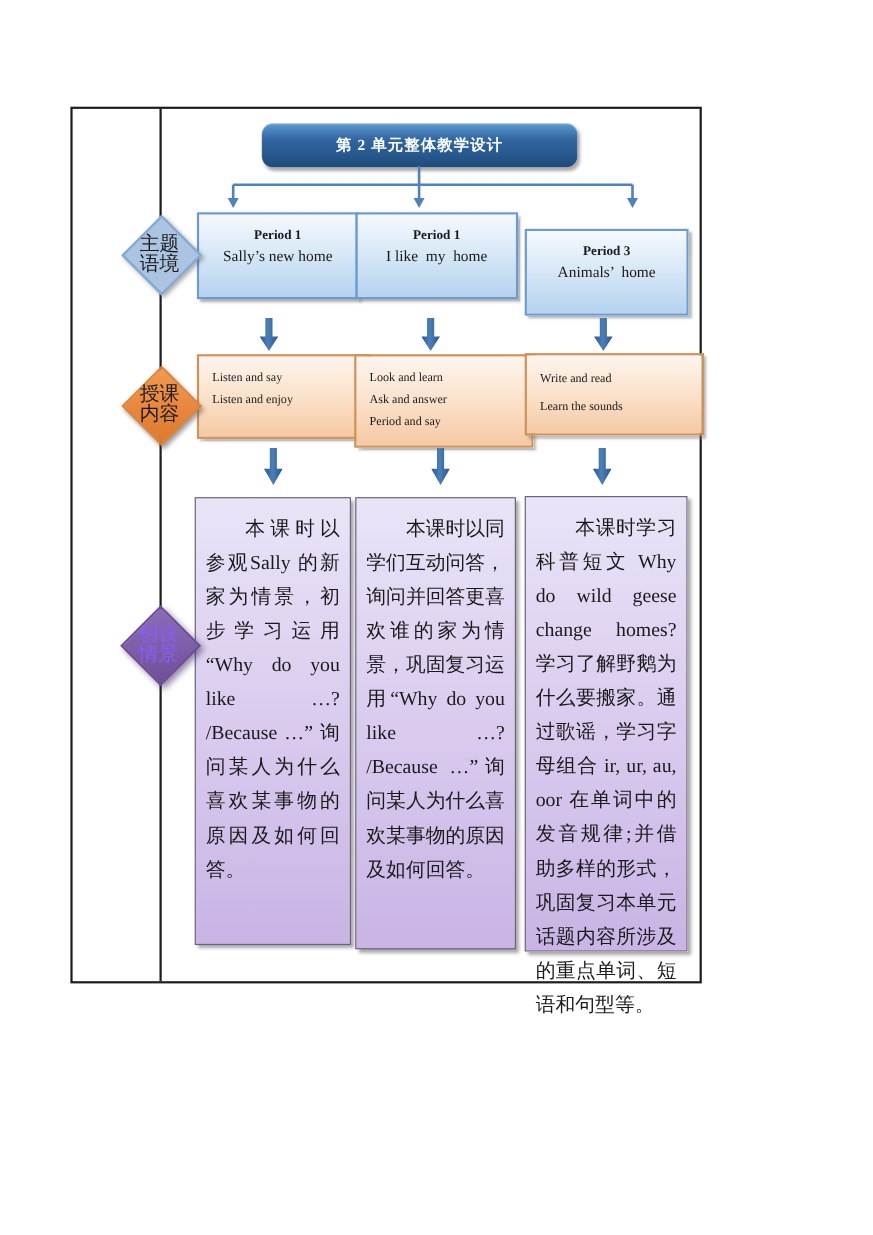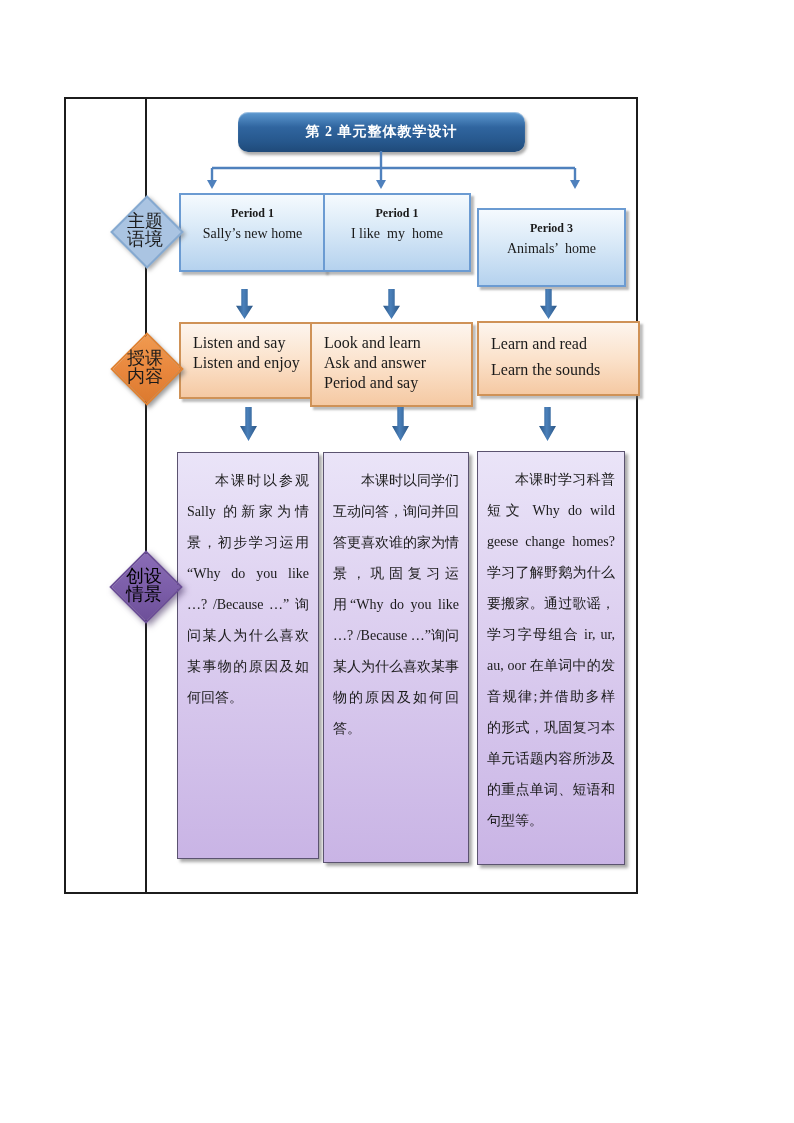--- a/index.html
+++ b/index.html
@@ -36,31 +36,31 @@
   .barrow{
     position:absolute;width:17px;
     background:linear-gradient(90deg,#2b5685 0%,#4a80ba 45%,#2b5685 100%);
     clip-path:polygon(31% 0,69% 0,69% 56%,100% 56%,50% 100%,0 56%,31% 56%);
   }
   
   .obox{
     position:absolute;border:2px solid #cf9257;
     background:linear-gradient(180deg,#fdf5ee 0%,#fbe2cb 50%,#f5c9a3 100%);
     box-shadow:3px 3px 2px rgba(125,125,125,.5);
-    padding:9px 4px 0 12px;font-size:16px;line-height:20px;
+    padding:9px 4px 0 12px;font-size:11px;line-height:20px;
   }
   .o1{left:179px;top:322px;width:138px;height:64px;}
-  .o2{left:310px;top:322px;width:143px;height:72px;}
+  .o2{left:322px;top:322px;width:143px;height:72px;}
   .o3{left:477px;top:321px;width:143px;height:63px;line-height:26px;padding-top:8px;}
   
   .dbox{
     position:absolute;border:1px solid #5b5370;
     background:linear-gradient(180deg,#eae4f8 0%,#ddd0f0 40%,#c9b4e5 100%);
     box-shadow:3px 3px 3px rgba(110,110,110,.6);
-    padding:12px 9px;font-size:14px;line-height:31px;text-align:justify;
+    padding:12px 9px;font-size:18px;line-height:31px;text-align:justify;
   }
   .dbox p{margin:0;text-indent:2em;}
   .d1{left:177px;top:452px;width:122px;height:381px;}
   .d2{left:323px;top:452px;width:126px;height:385px;}
   .d3{left:477px;top:451px;width:128px;height:388px;}
   
   .diamond{position:absolute;width:68px;height:68px;}
   .dface{
     position:absolute;left:10px;top:10px;width:48px;height:48px;transform:rotate(45deg);
   }
@@ -68,21 +68,21 @@
   .diamond.blue .dface{background:#aac4e2;border:2px solid #85a9d0;}
   .diamond.orange{filter:drop-shadow(2px 3px 2px rgba(90,90,90,.6));}
   .diamond.orange .dface{background:linear-gradient(135deg,#f09a50 0%,#e8863c 55%,#db7a2f 100%);border:2px solid #e08334;}
   .diamond.purple{filter:drop-shadow(3px 3px 3px rgba(70,50,100,.6));}
   .diamond.purple .dface{background:linear-gradient(135deg,#8a6cb6 0%,#7b5da8 55%,#6d4f99 100%);border:2px solid #6c4e97;}
   .dlabel{
     position:absolute;left:0;top:0;width:100%;height:100%;
     display:flex;flex-direction:column;align-items:center;justify-content:center;
     font-size:18px;line-height:18px;z-index:2;
   }
-  .diamond.purple .dlabel{color:#000000;}
+  .diamond.purple .dlabel{color:#8b5cf6;}
   .dm1{left:111px;top:196px;}
   .dm2{left:111px;top:333px;font-family:Liberation Serif, serif;}
   .dm3{left:110px;top:551px;}
 </style>
 </head>
 <body>
 
 <div class="page">
 
   <div class="frame">
@@ -129,21 +129,21 @@
     <div>Listen and say</div>
     <div>Listen and enjoy</div>
     <div></div>
   </div>
   <div class="obox o2">
     <div>Look and learn</div>
     <div>Ask and answer</div>
     <div>Period and say</div>
   </div>
   <div class="obox o3">
-    <div>Learn and read</div>
+    <div>Write and read</div>
     <div>Learn the sounds</div>
     <div></div>
   </div>
 
   <div class="barrow" style="left:240px;top:407px;height:34px;"></div>
   <div class="barrow" style="left:392px;top:407px;height:34px;"></div>
   <div class="barrow" style="left:539px;top:407px;height:34px;"></div>
 
   <div class="dbox d1">
     <p>本课时以参观Sally 的新家为情景，初步学习运用 “Why do you like …? /Because …” 询问某人为什么喜欢某事物的原因及如何回答。</p>

